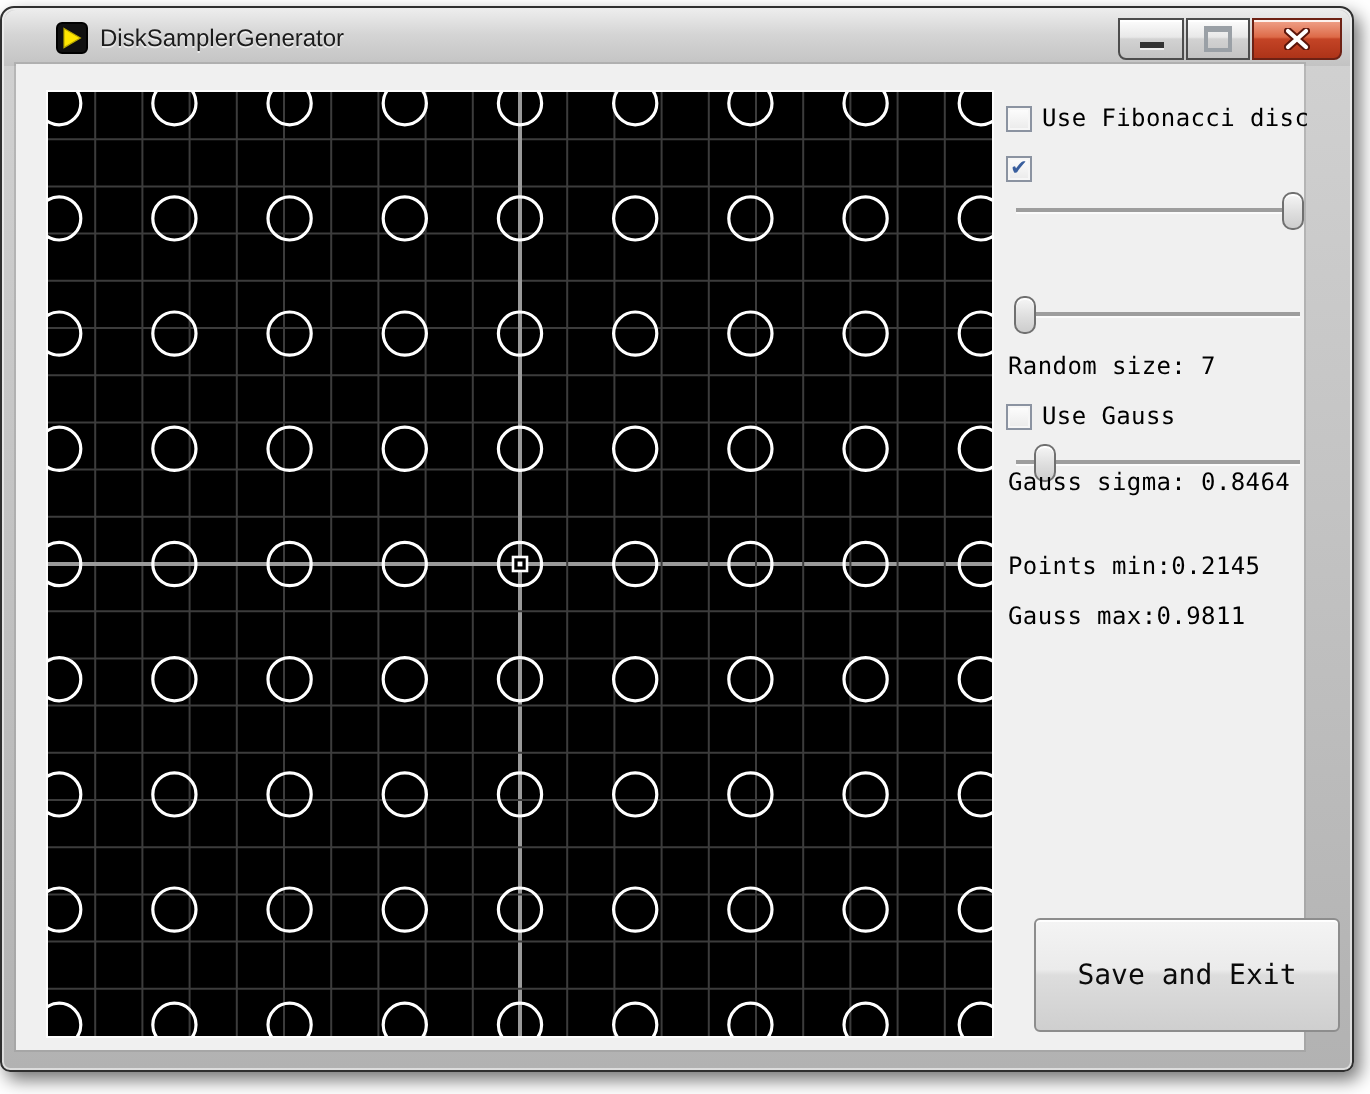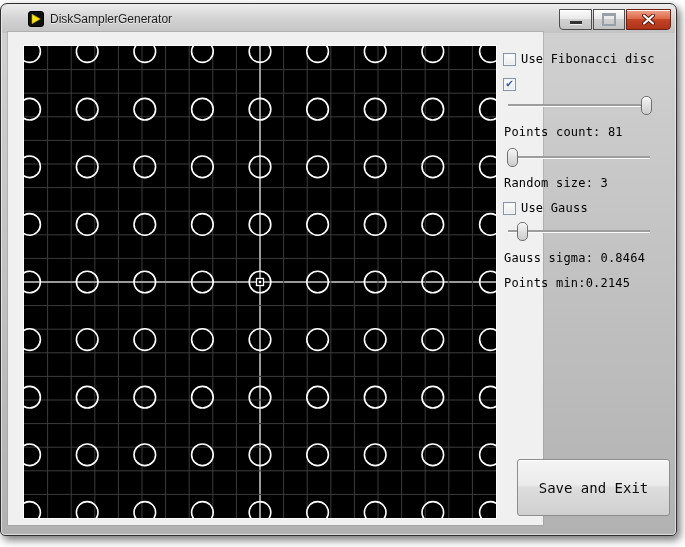--- a/index.html
+++ b/index.html
@@ -36,21 +36,21 @@
   .cap-btn.min{width:33px;border-radius:0 0 0 4px;}
   .cap-btn.max{width:32px;}
   .cap-btn.close{
     width:45px;border-radius:0 0 4px 0;border-color:#6d2114;
     background:linear-gradient(180deg,#f0a38b 0%,#dd6a48 45%,#c44426 50%,#ad3318 100%);
   }
   .glyph-min{width:12px;height:3px;background:#333;box-shadow:0 1px 0 rgba(255,255,255,.7);margin-top:6px;}
   .glyph-max{width:10px;height:8px;border:2px solid #9aa0a6;border-top-width:3px;background:transparent;}
   
   .client{
-    position:absolute;left:7px;top:28px;width:535px;height:493px;
+    position:absolute;left:7px;top:28px;width:644px;height:493px;
     background:#f0f0f0;border:0;box-shadow:0 0 0 1px rgba(150,150,150,.45);
   }
   .canvas-frame{
     position:absolute;left:15px;top:13px;width:472px;height:472px;
     border:1px solid #fdfdfd;background:#000;
   }
   .canvas-frame svg{display:block;}
   
   .cb-row{position:absolute;left:495px;display:flex;align-items:center;gap:5px;height:14px;}
   .cb-box{
@@ -252,42 +252,42 @@
       <span class="cb-box">
         <span class="cb-mark">✔</span>
       </span>
     </div>
 
     <div class="slider" style="top:64px">
       <div class="groove"></div>
       <div class="handle" style="left: 97%;"></div>
     </div>
 
-    <div class="panel-label" style="top:93px">Points count: 81</div>
 
     <div class="slider" style="top:116px">
       <div class="groove"></div>
       <div class="handle" style="left: 3%;"></div>
     </div>
 
-    <div class="panel-label" style="top:144px">Random size: 3</div>
+    <div class="panel-label" style="top:144px">Random size: 7</div>
 
     <div class="cb-row" style="top:169px">
       <span class="cb-box">
         <span class="cb-mark"></span>
       </span>
       <span class="cb-label">Use Gauss</span>
     </div>
 
     <div class="slider" style="top:190px">
       <div class="groove"></div>
       <div class="handle" style="left: 10%;"></div>
     </div>
 
-    <div class="panel-label" style="top:219px">Gauss sigma: 0.8464</div>
+    <div class="panel-label" style="top:202px">Gauss sigma: 0.8464</div>
     <div class="panel-label" style="top:244px">Points min:0.2145</div>
+    <div class="panel-label" style="top:269px">Gauss max:0.9811</div>
 
     <div class="save-btn">
       <span>Save and Exit</span>
     </div>
 
   </div>
 </div>
 
 </body></html>

